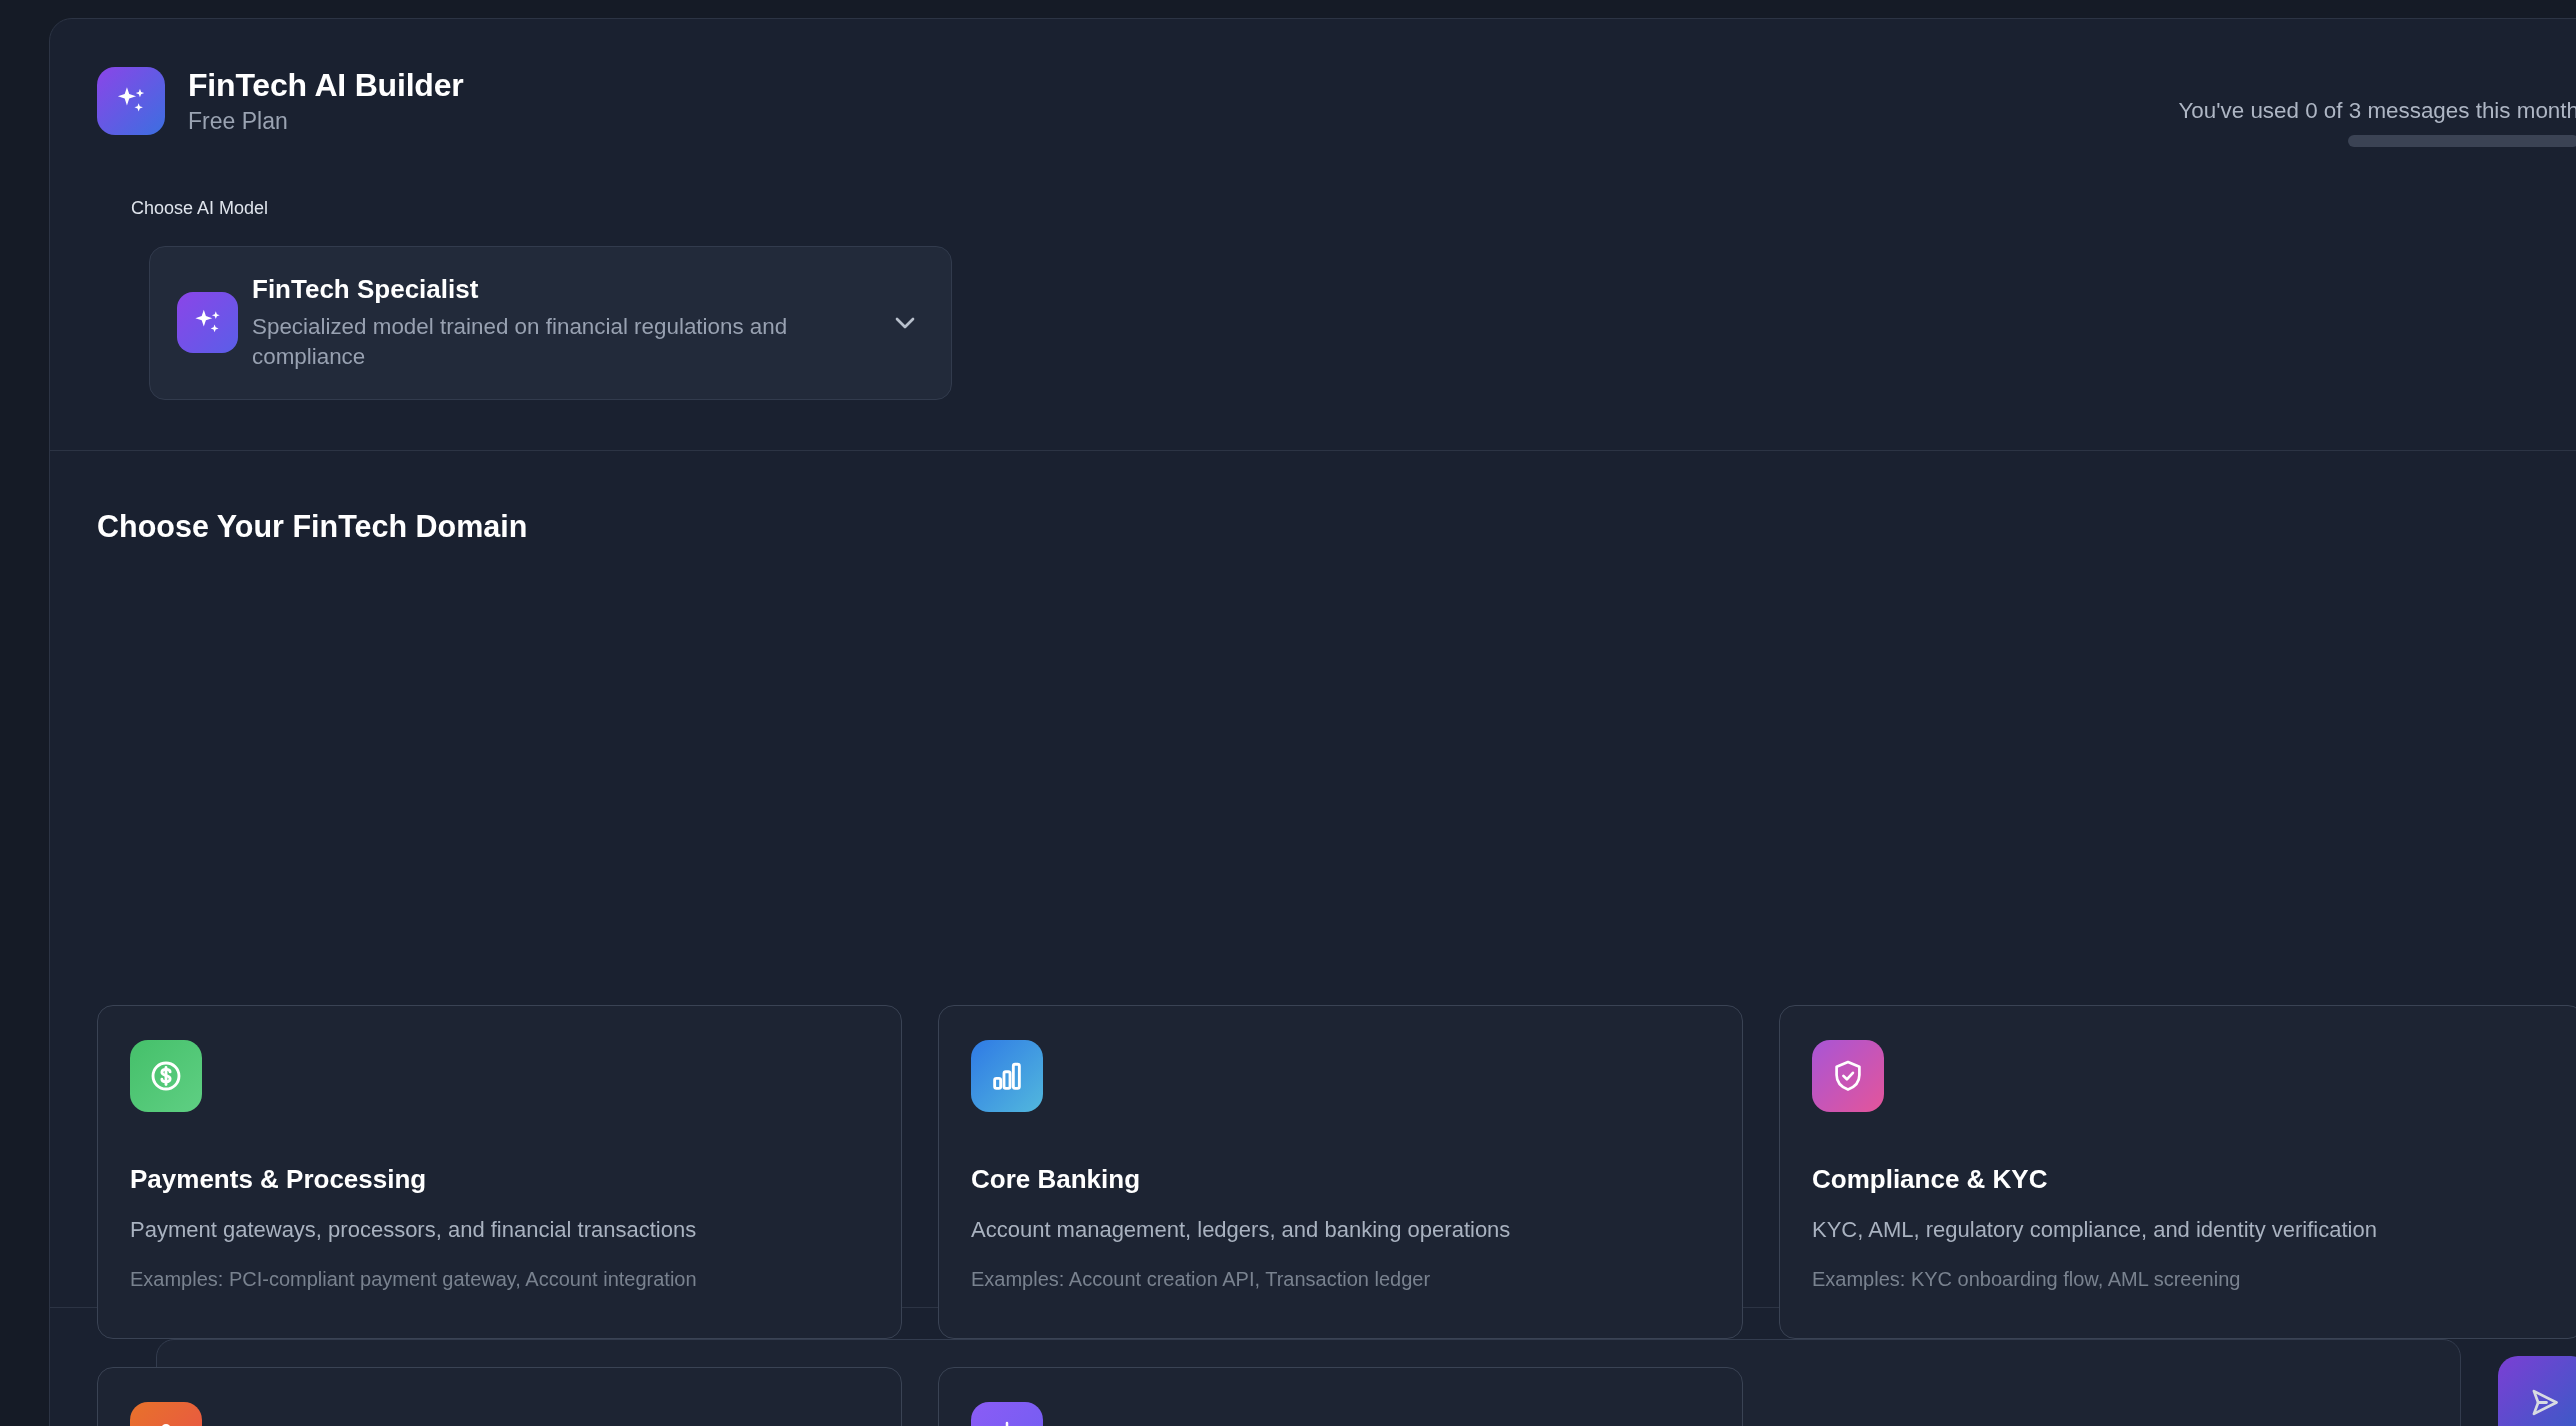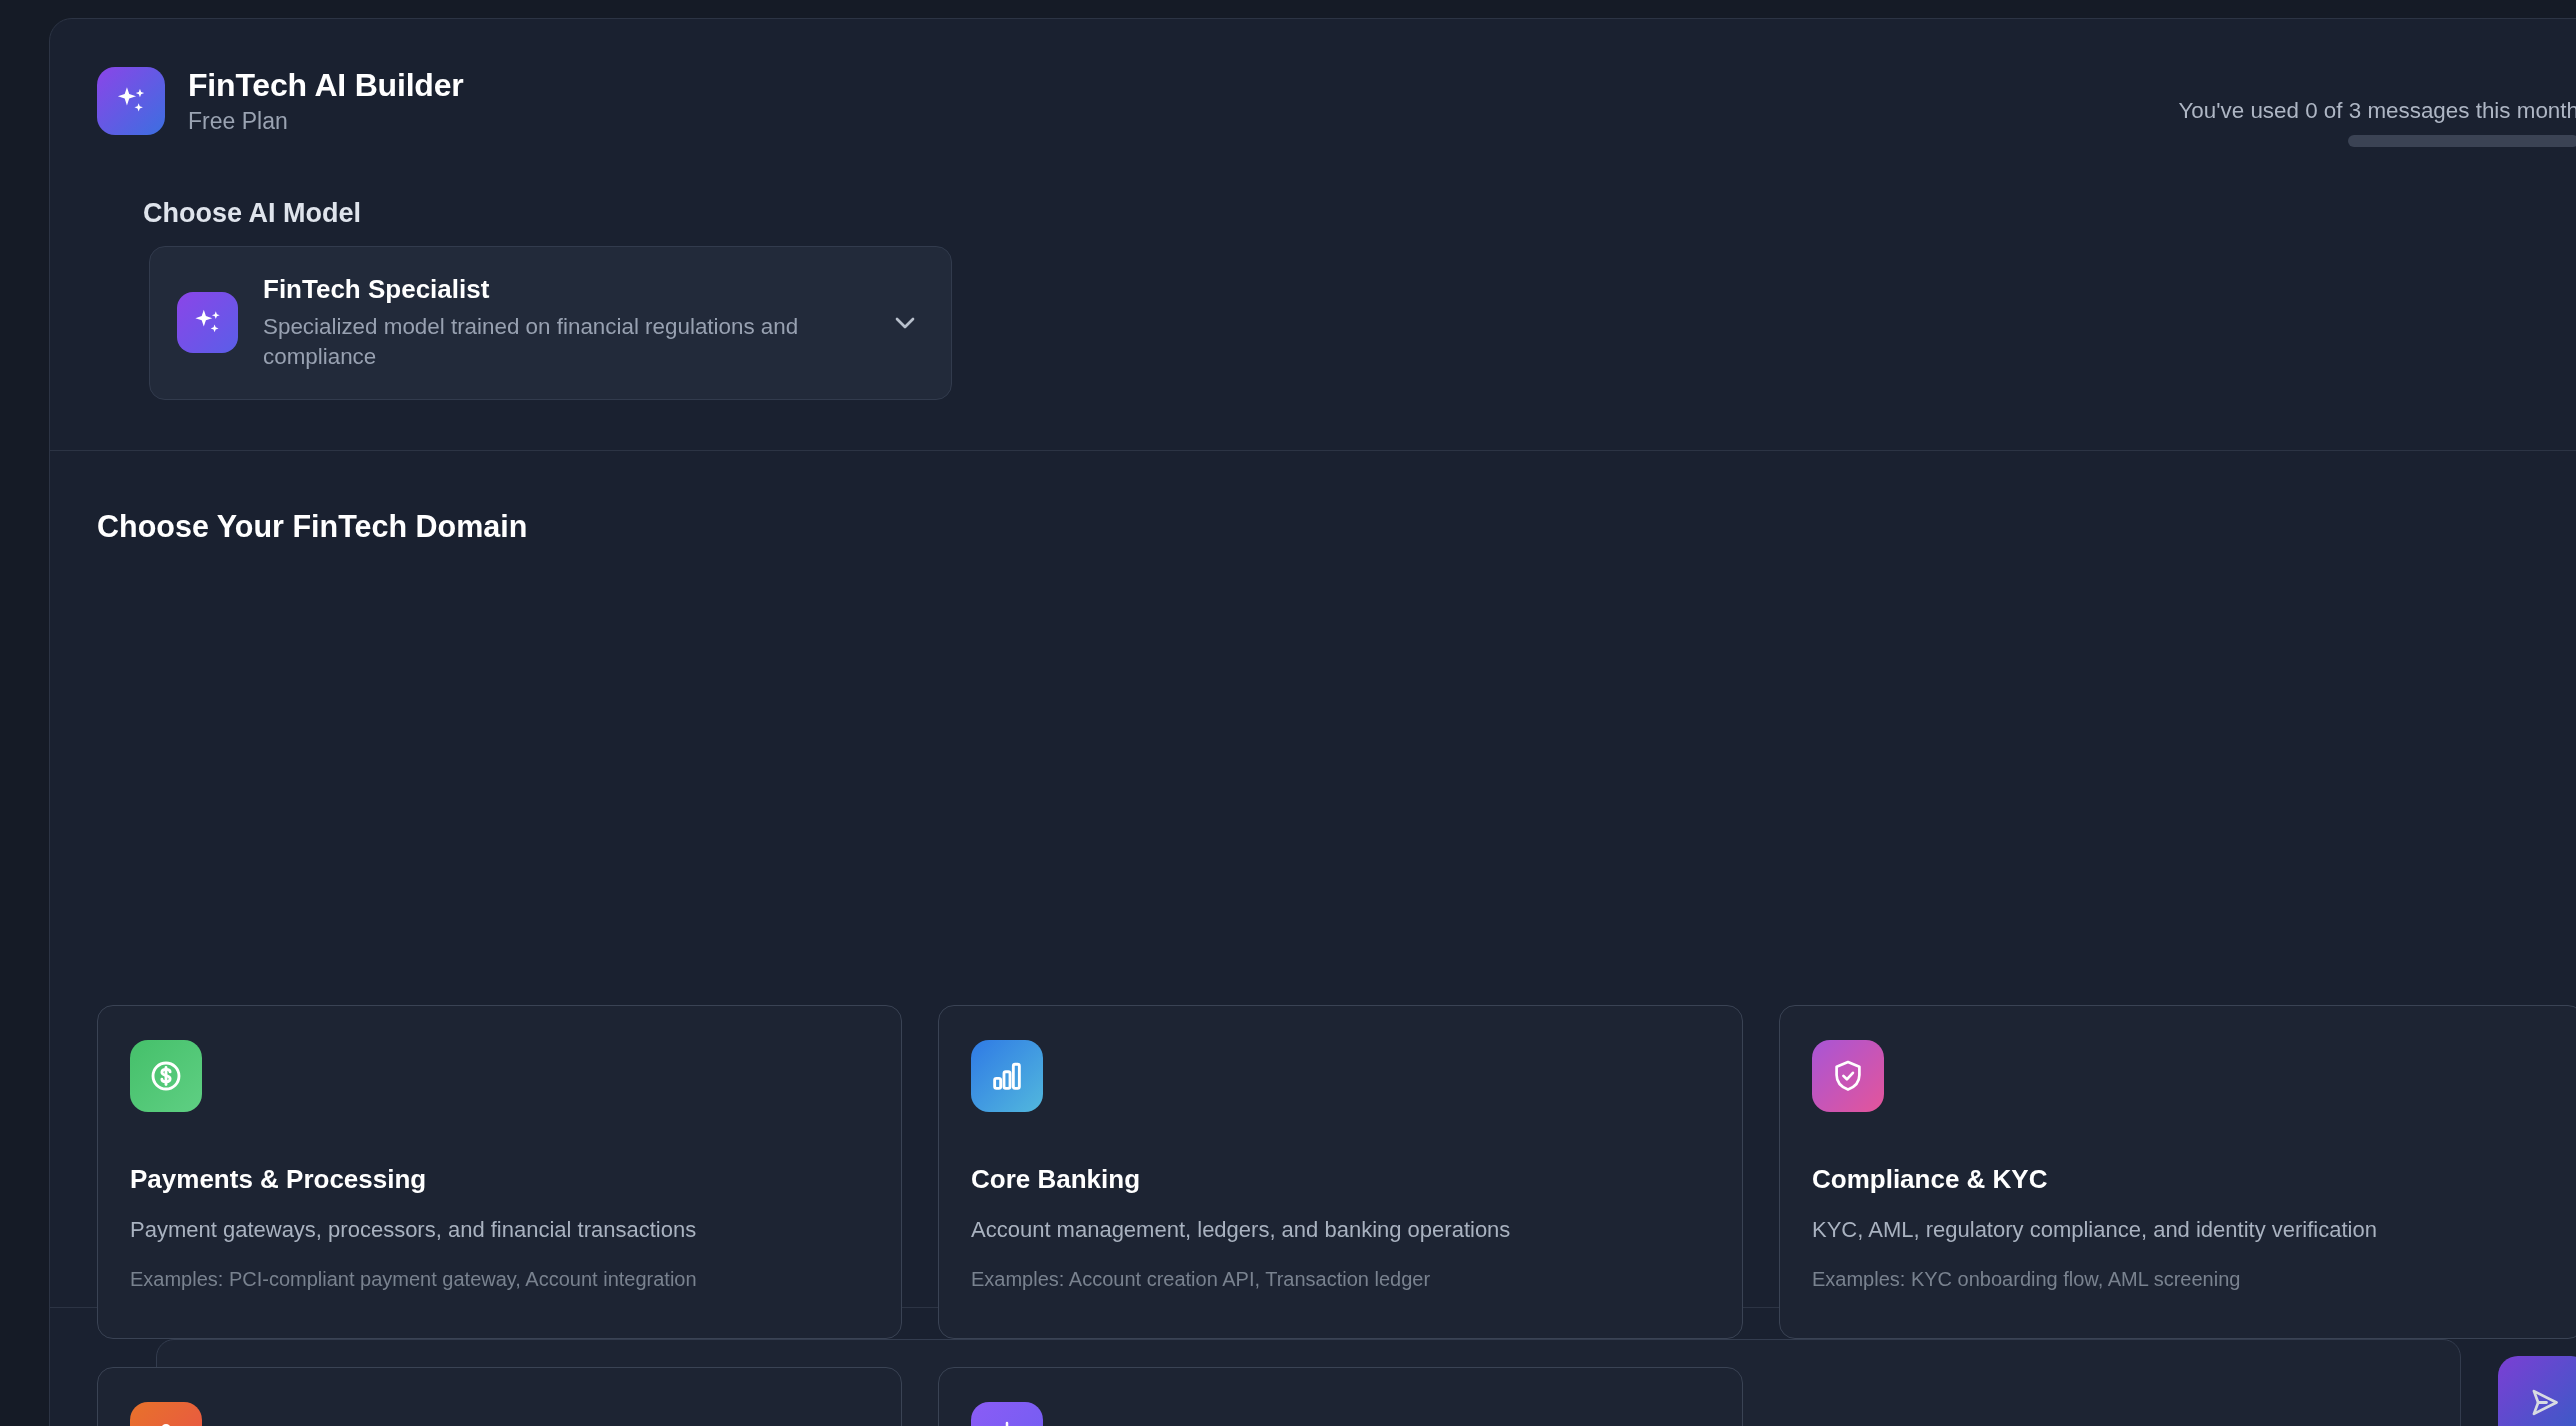--- a/index.html
+++ b/index.html
@@ -65,33 +65,33 @@
     margin-left: auto;
     width: 231px; height: 12.6px;
     background: #3b4354;
     border-radius: 7.2px;
     overflow: hidden;
   }
   .usage-bar-fill { height: 100%; width: 0%; background: #6d7cf5; border-radius: 7.2px; }
 
   .model-label {
     position: absolute;
-    left: 93px; top: 179px;
-    font-size: 27px; font-weight: bold; color: #dfe4ec;
+    left: 81px; top: 179px;
+    font-size: 18px; font-weight: normal; color: #dfe4ec;
   }
 
   .model-card {
     position: absolute;
     left: 99px; top: 227px;
     width: 803px;
     background: #222a3a;
     border: 1.8px solid #323b4d;
     border-radius: 16px;
     padding: 27px 30.5px 27px 27px;
-    display: flex; align-items: center; gap: 25px;
+    display: flex; align-items: center; gap: 14px;
     cursor: pointer;
     justify-content: space-between;
   }
   .model-icon {
     width: 61px; height: 61px; flex: 0 0 auto;
     border-radius: 16px;
     background: linear-gradient(135deg, #8b45e8 0%, #5a5ee8 100%);
     display: flex; align-items: center; justify-content: center;
   }
   .model-info { flex: 1 1 auto; min-width: 0; }

